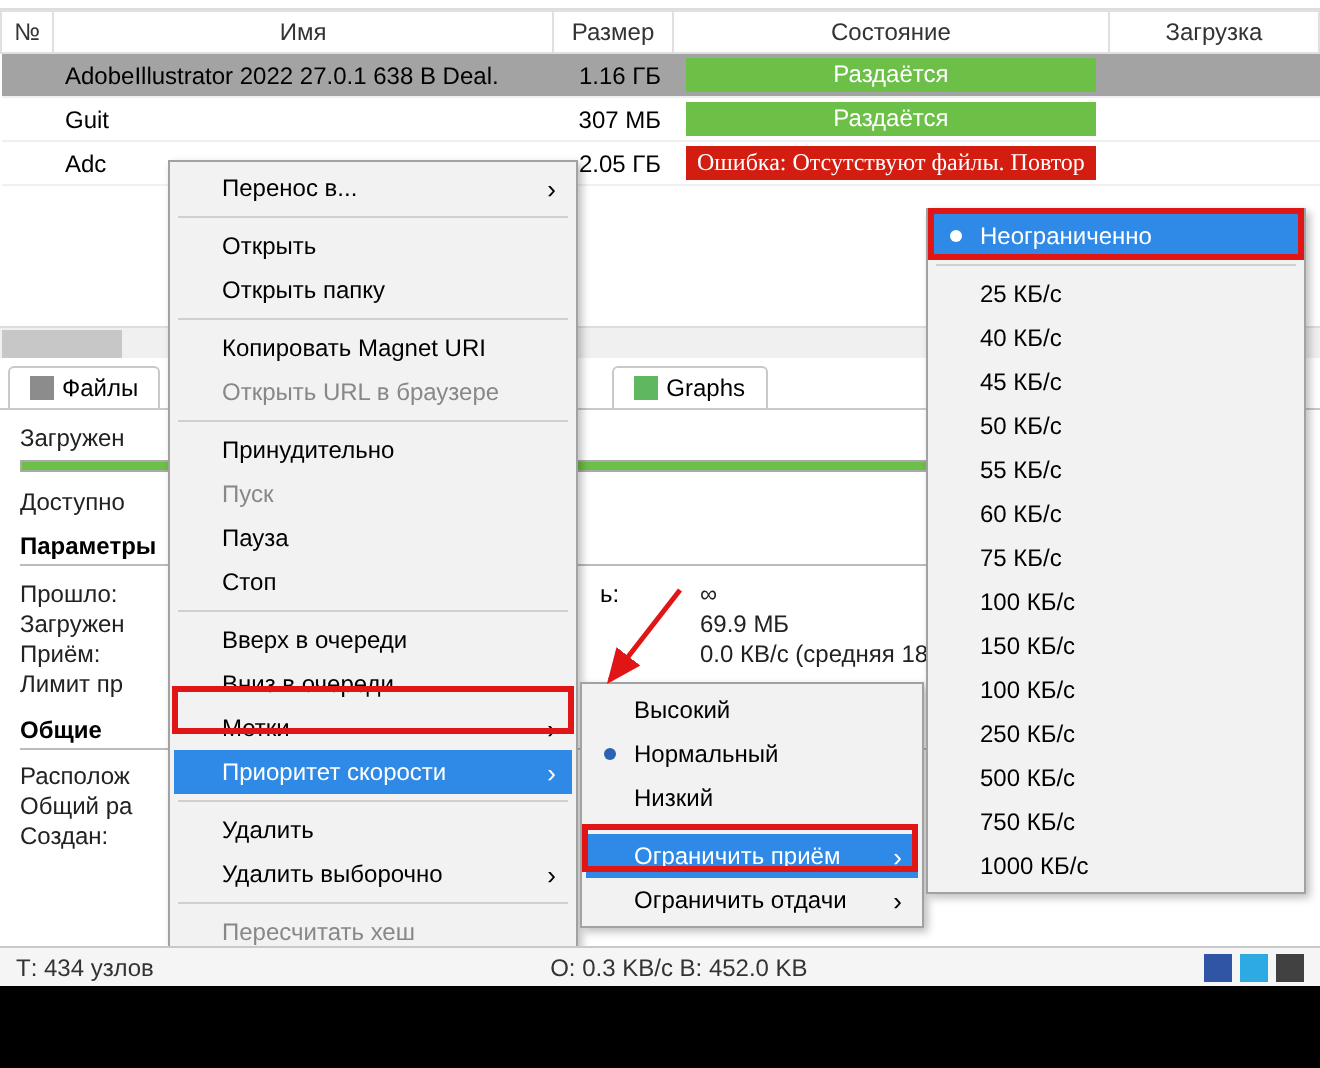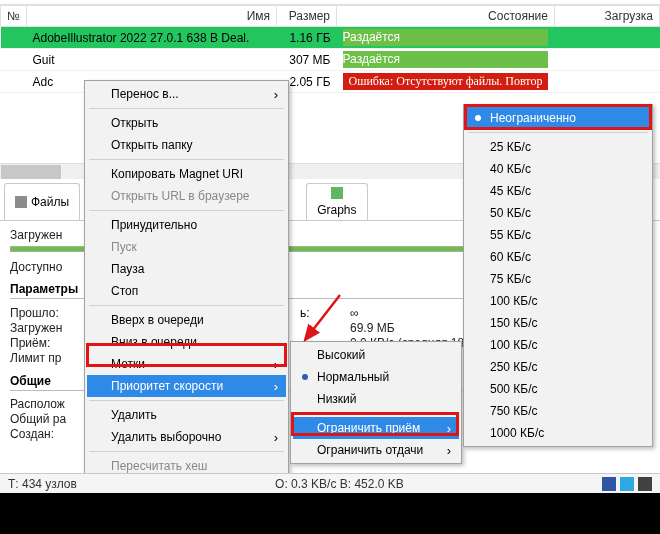--- a/index.html
+++ b/index.html
@@ -1,27 +1,27 @@
 <!DOCTYPE html>
 <html><head>
 <meta charset="utf-8">
 <style>
   * { box-sizing: border-box; font-family: "Segoe UI", Tahoma, sans-serif; font-size: 12px; }
   body { margin: 0; width: 660px; height: 534px; background: #fff; position: relative; overflow: hidden; }
   .toolbar-gap { height: 5px; background: #fff; border-bottom: 1px solid #ddd; }
   
   .torrent-table { width: 100%; border-collapse: collapse; }
-  .torrent-table th { background: #fff; text-align: right; font-weight: normal; padding: 3px 6px; border: 1px solid #e0e0e0; color: #333; }
+  .torrent-table th { background: #fff; text-align: center; font-weight: normal; padding: 3px 6px; border: 1px solid #e0e0e0; color: #333; }
   .torrent-table th.num { width: 26px; text-align: center; }
   .torrent-table td { padding: 2px 6px; border-bottom: 1px solid #f0f0f0; }
   .cell-size { text-align: right; padding-right: 8px; }
   .status-cell { padding: 0; }
-  .status-bar { background: #6cbf47; color: #fff; text-align: left; height: 17px; line-height: 17px; }
+  .status-bar { background: #6cbf47; color: #fff; text-align: center; height: 17px; line-height: 17px; }
   .status-error { background: #d31d10; color: #fff; padding: 0 6px; height: 17px; line-height: 17px; white-space: nowrap; overflow: hidden; font-family: Liberation Serif, serif; }
-  .row-sel td { background: #22c55e; }
+  .row-sel td { background: #a3a3a3; }
   .name-col { width: 250px; }
   .size-col { width: 60px; }
   .state-col { width: 160px; }
   
   .hscroll { border-top: 1px solid #ddd; height: 16px; background: #f0f0f0; margin-top: 70px; position: relative; }
   .hscroll .thumb { position: absolute; left: 1px; top: 1px; height: 14px; width: 60px; background: #c7c7c7; }
   
   .tabs { display: flex; gap: 6px; padding: 4px 4px 0; border-bottom: 1px solid #c9c9c9; }
   .tab { display: inline-flex; align-items: center; gap: 4px; padding: 3px 10px; border: 1px solid #c9c9c9; border-bottom: none; border-radius: 3px 3px 0 0; background: #fff; cursor: pointer; }
   .tab.active { background: #fff; }
@@ -107,21 +107,21 @@
 
 <div class="hscroll">
     <div class="thumb"></div>
   </div>
 
 <div class="tabs">
   <div class="tab active">
     <span class="ic ic-files"></span>
     <span>Файлы</span>
   </div>
-  <div class="tab" style="margin-left:220px;flex-direction:column;">
+  <div class="tab" style="margin-left:220px;">
     <span class="ic ic-graph"></span>
     <span>Graphs</span>
   </div>
 </div>
 
 <div class="summary">
   <div class="sum-row">
       <span class="sum-label">Загружен</span>
     </div>
   <div class="sum-bar"></div>

